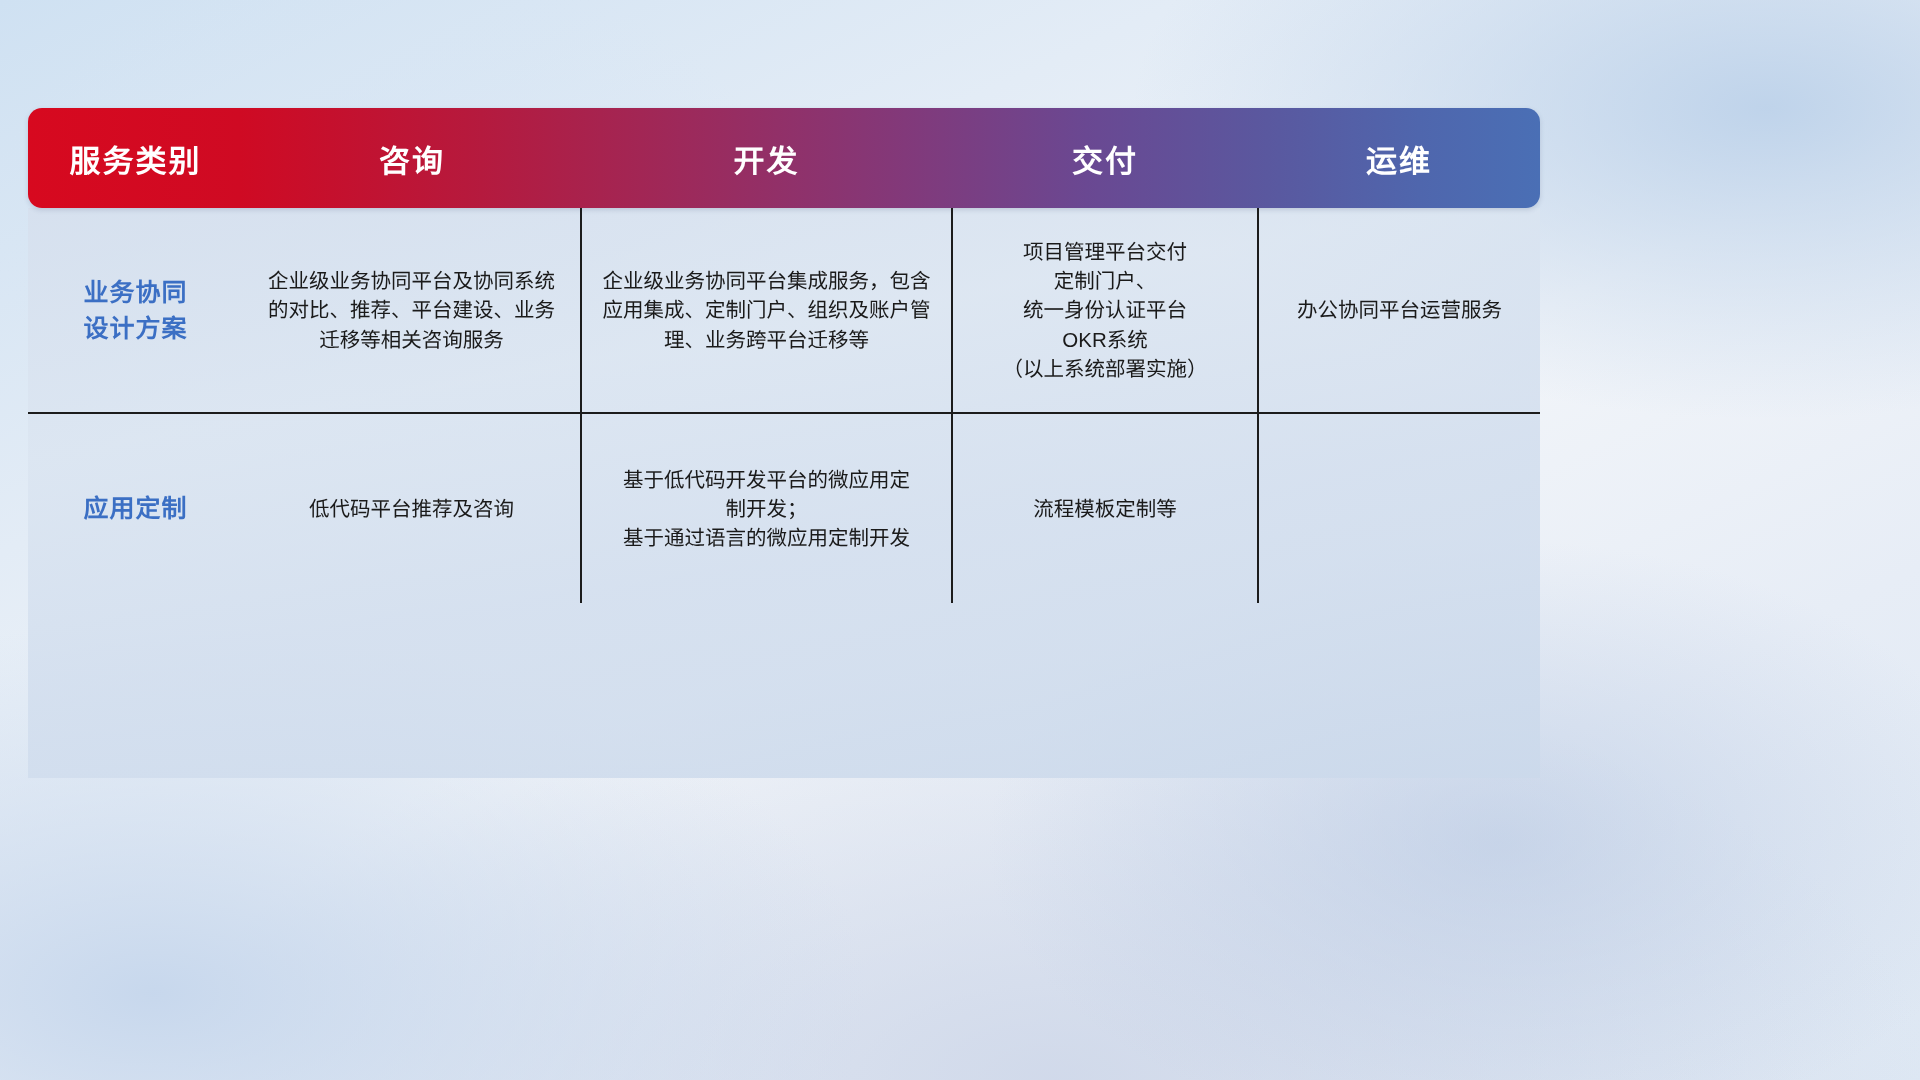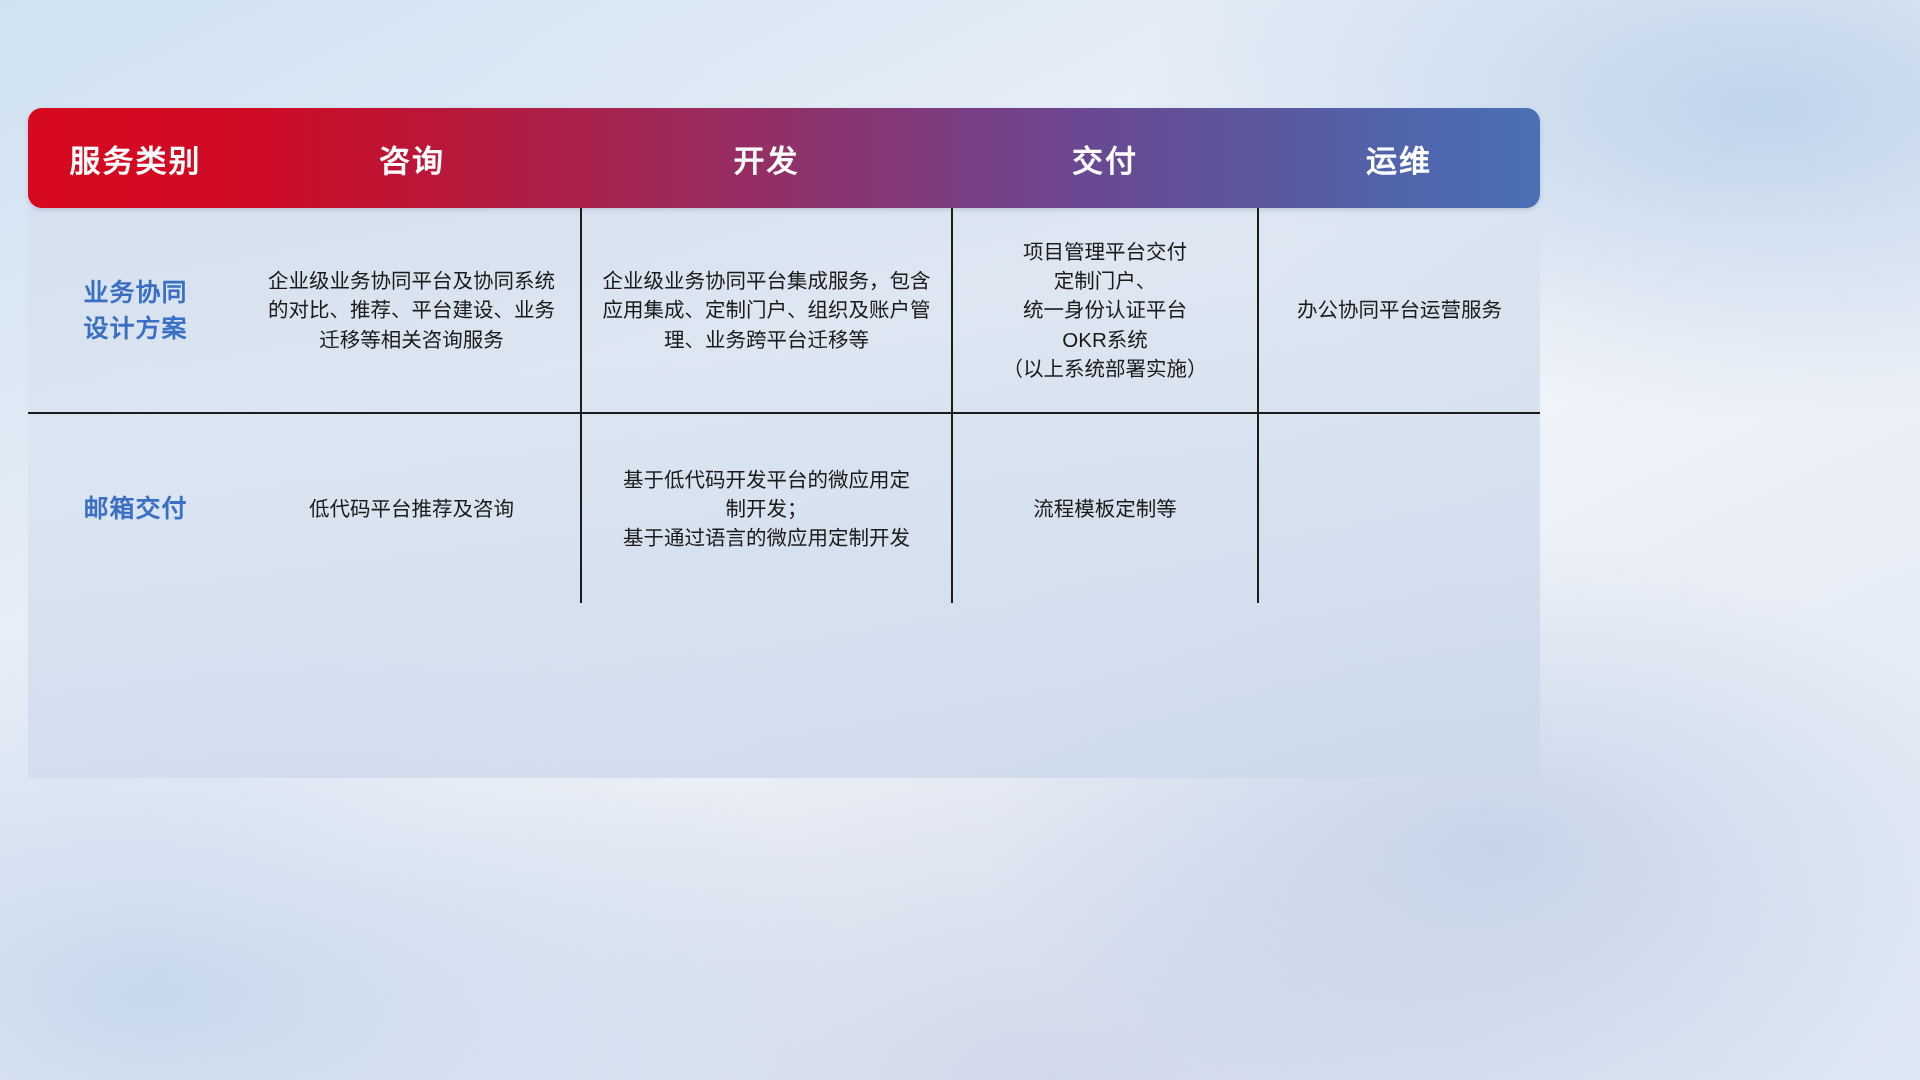--- a/index.html
+++ b/index.html
@@ -193,21 +193,21 @@
           <span class="cell-line">统一身份认证平台</span>
           <span class="cell-line">OKR系统</span>
           <span class="cell-line">（以上系统部署实施）</span>
         </td>
         <td>办公协同平台运营服务</td>
       </tr>
 
 
       <tr class="r3">
         <td class="cat-cell">
-          <span class="cell-line">邮箱交付</span>
+          <span class="cell-line">应用定制</span>
         </td>
         <td>低代码平台推荐及咨询</td>
         <td>
           <span class="cell-line">基于低代码开发平台的微应用定</span>
           <span class="cell-line">制开发；</span>
           <span class="cell-line">基于通过语言的微应用定制开发</span>
         </td>
         <td>流程模板定制等</td>
         <td></td>
       </tr>

